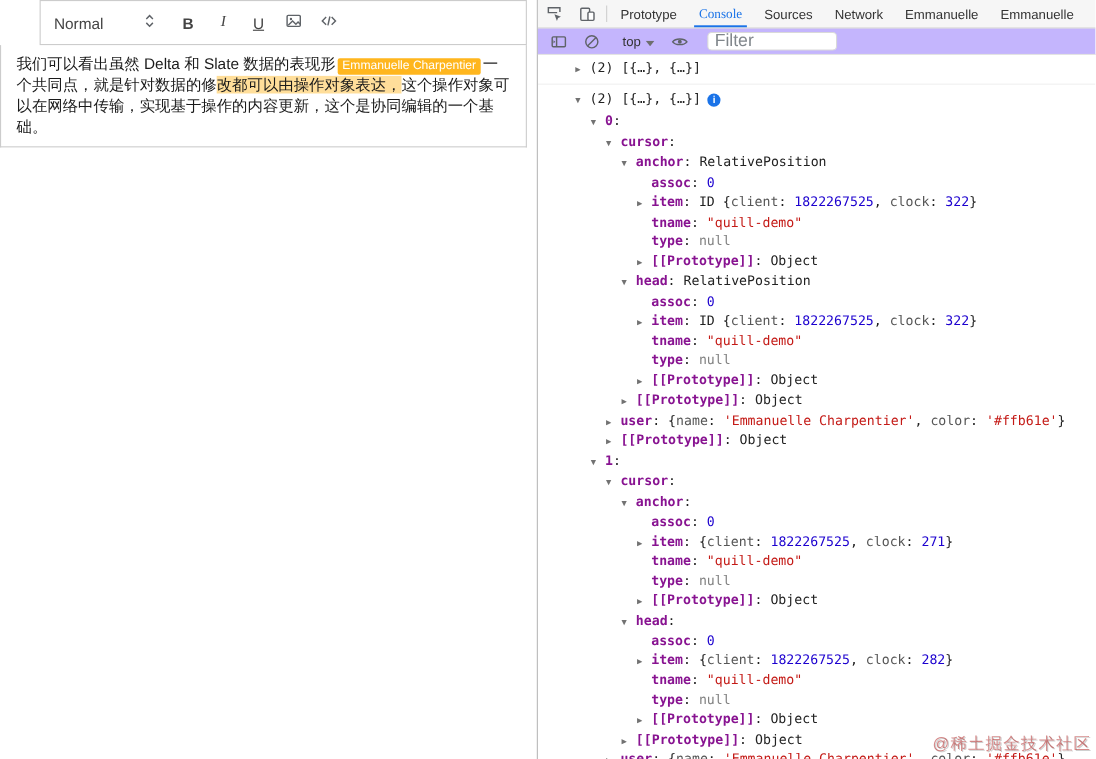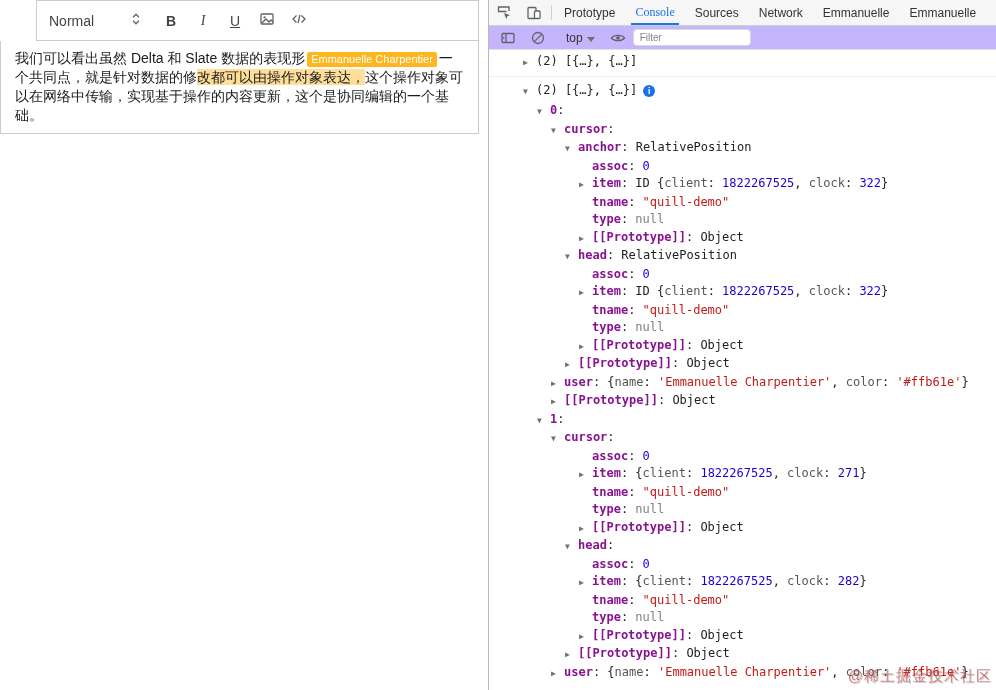--- a/index.html
+++ b/index.html
@@ -52,21 +52,21 @@
   .dt-tab { padding:0 10px; display:flex; align-items:center; position:relative; cursor:pointer; flex:0 0 auto; }
   .dt-tab.active { color:#1a73e8;font-family:Liberation Serif, serif; }
   .dt-tab.active::after { content:""; position:absolute; left:6px; right:6px; bottom:0; height:2px; background:#1a73e8; }
   .dt-ctoolbar {
     height:24px; display:flex; align-items:center; border-bottom:1px solid #e3e3e3;
     padding:0 4px; font-size:12px; color:#333; background:#c4b5fd;
   }
   .ctx { display:inline-flex; align-items:center; gap:4px; margin:0 8px; cursor:pointer; }
   .filter {
     width:118px; height:17px; border:1px solid #d9d9d9; border-radius:4px;
-    font-size:10px; padding:0 6px; color:#333; outline:none; 
+    font-size:16px; padding:0 6px; color:#333; outline:none; margin-left:10px;
     font-family:"Liberation Sans", sans-serif;
   }
   .filter::placeholder { color:#80868b; }
 
   .console-out {
     position:absolute; top:50px; bottom:0; left:0; right:0; overflow:hidden;
     font-family:"DejaVu Sans Mono", monospace; font-size:12px; color:#222;
   }
   .crow { line-height:17.5px; white-space:pre; }
   .first-entry { padding-top:3px; padding-bottom:4px; border-bottom:1px solid #f0f0f0; margin-bottom:2px; }
@@ -208,20 +208,21 @@
       <div class="crow" style="padding-left: 90px;"><span class="arrow"></span><span class="c-key">assoc</span><span class="c-plain">: </span><span class="c-num">0</span></div>
       <div class="crow" style="padding-left: 90px;"><span class="arrow">▶</span><span class="c-key">item</span><span class="c-plain">: </span><span class="c-class">ID </span><span class="c-plain">{</span><span class="c-pkey">client</span><span class="c-plain">: </span><span class="c-num">1822267525</span><span class="c-plain">, </span><span class="c-pkey">clock</span><span class="c-plain">: </span><span class="c-num">322</span><span class="c-plain">}</span></div>
       <div class="crow" style="padding-left: 90px;"><span class="arrow"></span><span class="c-key">tname</span><span class="c-plain">: </span><span class="c-str">"quill-demo"</span></div>
       <div class="crow" style="padding-left: 90px;"><span class="arrow"></span><span class="c-key">type</span><span class="c-plain">: </span><span class="c-null">null</span></div>
       <div class="crow" style="padding-left: 90px;"><span class="arrow">▶</span><span class="c-key">[[Prototype]]</span><span class="c-plain">: </span><span class="c-class">Object</span></div>
       <div class="crow" style="padding-left: 76px;"><span class="arrow">▶</span><span class="c-key">[[Prototype]]</span><span class="c-plain">: </span><span class="c-class">Object</span></div>
       <div class="crow" style="padding-left: 62px;"><span class="arrow">▶</span><span class="c-key">user</span><span class="c-plain">: {</span><span class="c-pkey">name</span><span class="c-plain">: </span><span class="c-str">'Emmanuelle Charpentier'</span><span class="c-plain">, </span><span class="c-pkey">color</span><span class="c-plain">: </span><span class="c-str">'#ffb61e'</span><span class="c-plain">}</span></div>
       <div class="crow" style="padding-left: 62px;"><span class="arrow">▶</span><span class="c-key">[[Prototype]]</span><span class="c-plain">: </span><span class="c-class">Object</span></div>
       <div class="crow" style="padding-left: 48px;"><span class="arrow">▼</span><span class="c-key">1</span><span class="c-plain">: </span></div>
       <div class="crow" style="padding-left: 62px;"><span class="arrow">▼</span><span class="c-key">cursor</span><span class="c-plain">: </span></div>
+      <div class="crow" style="padding-left: 76px;"><span class="arrow">▼</span><span class="c-key">anchor</span><span class="c-plain">: </span></div>
       <div class="crow" style="padding-left: 90px;"><span class="arrow"></span><span class="c-key">assoc</span><span class="c-plain">: </span><span class="c-num">0</span></div>
       <div class="crow" style="padding-left: 90px;"><span class="arrow">▶</span><span class="c-key">item</span><span class="c-plain">: {</span><span class="c-pkey">client</span><span class="c-plain">: </span><span class="c-num">1822267525</span><span class="c-plain">, </span><span class="c-pkey">clock</span><span class="c-plain">: </span><span class="c-num">271</span><span class="c-plain">}</span></div>
       <div class="crow" style="padding-left: 90px;"><span class="arrow"></span><span class="c-key">tname</span><span class="c-plain">: </span><span class="c-str">"quill-demo"</span></div>
       <div class="crow" style="padding-left: 90px;"><span class="arrow"></span><span class="c-key">type</span><span class="c-plain">: </span><span class="c-null">null</span></div>
       <div class="crow" style="padding-left: 90px;"><span class="arrow">▶</span><span class="c-key">[[Prototype]]</span><span class="c-plain">: </span><span class="c-class">Object</span></div>
       <div class="crow" style="padding-left: 76px;"><span class="arrow">▼</span><span class="c-key">head</span><span class="c-plain">: </span></div>
       <div class="crow" style="padding-left: 90px;"><span class="arrow"></span><span class="c-key">assoc</span><span class="c-plain">: </span><span class="c-num">0</span></div>
       <div class="crow" style="padding-left: 90px;"><span class="arrow">▶</span><span class="c-key">item</span><span class="c-plain">: {</span><span class="c-pkey">client</span><span class="c-plain">: </span><span class="c-num">1822267525</span><span class="c-plain">, </span><span class="c-pkey">clock</span><span class="c-plain">: </span><span class="c-num">282</span><span class="c-plain">}</span></div>
       <div class="crow" style="padding-left: 90px;"><span class="arrow"></span><span class="c-key">tname</span><span class="c-plain">: </span><span class="c-str">"quill-demo"</span></div>
       <div class="crow" style="padding-left: 90px;"><span class="arrow"></span><span class="c-key">type</span><span class="c-plain">: </span><span class="c-null">null</span></div>

